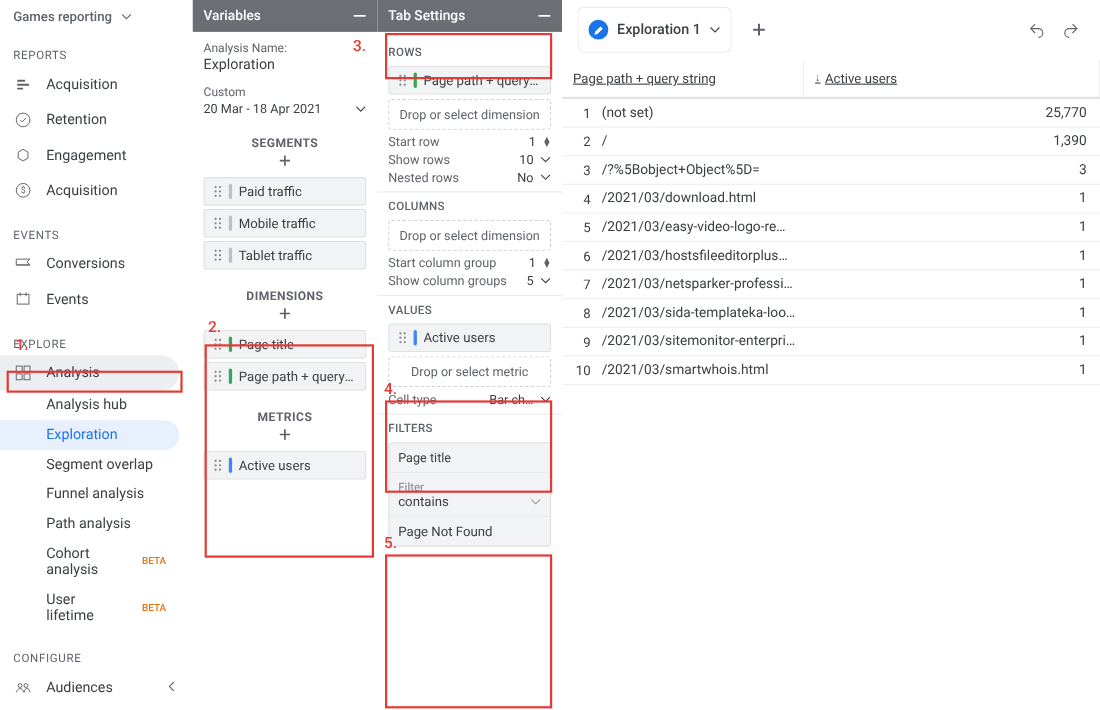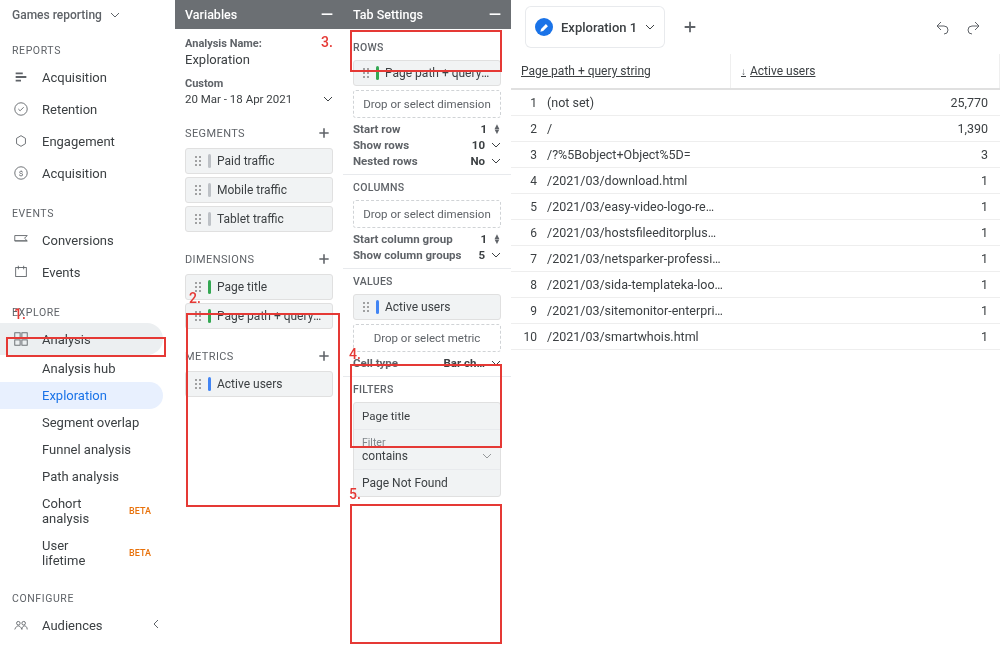--- a/index.html
+++ b/index.html
@@ -15,38 +15,38 @@
   .nav-sub { display: flex; align-items: center; gap: 12px; padding: 6px 12px 6px 42px; font-size: 13px; margin-right: 12px; border-radius: 0 16px 16px 0; cursor: pointer; }
   .nav-sub.active { background: #e8f0fe; color: #1a73e8; }
   .nav-item.sel { background: #eceff1; }
   .beta { font-size: 9px; color: #e8710a; margin-left: 4px; font-weight: 500; }
   .collapse-handle { position: absolute; bottom: 8px; right: 6px; width: 26px; height: 26px; display: flex; align-items: center; justify-content: center; color: #5f6368; }
   
   .panel { width: 168px; background: #fff; display: flex; flex-direction: column; border-right: 0 solid #e0e0e0; }
   .panel-head { background: #6b6f73; color: #fff; padding: 7px 10px; font-size: 12.5px; font-weight: 500; display: flex; align-items: center; justify-content: space-between; }
   .panel-head .min { font-size: 16px; line-height: 10px; cursor: pointer; }
   .panel-body { padding: 8px 10px; }
-  .sub-label { font-size: 11px; letter-spacing: .4px; color: #5f6368; font-weight: 400; display: flex; justify-content: space-between; align-items: center; margin: 18px 0 6px; }
+  .sub-label { font-size: 11px; letter-spacing: .4px; color: #5f6368; font-weight: 700; display: flex; justify-content: space-between; align-items: center; margin: 18px 0 6px; flex-direction: column; }
   .sub-label:first-child { margin-top: 4px; }
   .plus { width: 18px; height: 18px; color: #5f6368; cursor: pointer; display: inline-flex; align-items: center; justify-content: center; }
-  .small-label { font-size: 11px; color: #5f6368; margin-bottom: 2px; font-weight: bold; }
+  .small-label { font-size: 11px; color: #5f6368; margin-bottom: 2px; }
   .small-val { font-size: 11.5px; color: #3c4043; display: flex; align-items: center; justify-content: space-between; }
   .chip { background: #f1f3f4; border: 1px solid #e0e0e0; border-radius: 3px; padding: 5px 8px; margin: 3px 0; font-size: 12px; color: #3c4043; display: flex; align-items: center; gap: 6px; min-height: 26px; cursor: grab; }
   .chip .grip { width: 8px; height: 12px; opacity: .45; flex-shrink: 0; }
   .chip .bar { width: 3px; align-self: stretch; border-radius: 2px; flex-shrink: 0; }
   .chip .bar.grey { background: #bdc1c6; }
   .chip .bar.green { background: #34a853; }
   .chip .bar.blue { background: #4285f4; }
   .chip .chip-txt { overflow: hidden; text-overflow: ellipsis; white-space: nowrap; }
   
   .settings { width: 168px; }
   .settings .panel-body { padding: 6px 10px 8px; }
   .sect-t { font-size: 10.5px; letter-spacing: .3px; color: #5f6368; font-weight: 500; margin: 6px 0 6px; }
   .drop { border: 1px dashed #d0d3d6; border-radius: 3px; padding: 6px 8px; font-size: 11.5px; color: #5f6368; text-align: center; margin: 4px 0; min-height: 26px; }
-  .row-ctrl { display: flex; justify-content: space-between; align-items: flex-end; margin: 2px 0; font-size: 11.5px; color: #5f6368; font-weight: bold; }
+  .row-ctrl { display: flex; justify-content: space-between; align-items: flex-end; margin: 2px 0; font-size: 11.5px; color: #5f6368; }
   .row-ctrl .val { display: flex; align-items: center; gap: 6px; color: #3c4043; }
   .stepper { display: flex; flex-direction: column; line-height: 5px; font-size: 8px; color: #5f6368; }
   
   .annot { position: absolute; color: #e53935; font-size: 14px; font-weight: 500; pointer-events: none; z-index: 50; }
   .annot-box { position: absolute; border: 2px solid #e53935; z-index: 40; pointer-events: none; }
   
   .explore { flex: 1; display: flex; flex-direction: column; background: #fff; }
   .explore-top { display: flex; align-items: center; padding: 6px 14px; border-bottom: 0 solid #eee; }
   .tabpill { display: flex; align-items: center; gap: 8px; padding: 12px 10px; border: 0 solid #dadce0; border-radius: 6px; box-shadow: 0 0 0 1px #e8eaed inset; cursor: pointer; }
   .tabpill .dot { width: 18px; height: 18px; border-radius: 50%; background: #1a73e8; display: flex; align-items: center; justify-content: center; color: #fff; }

